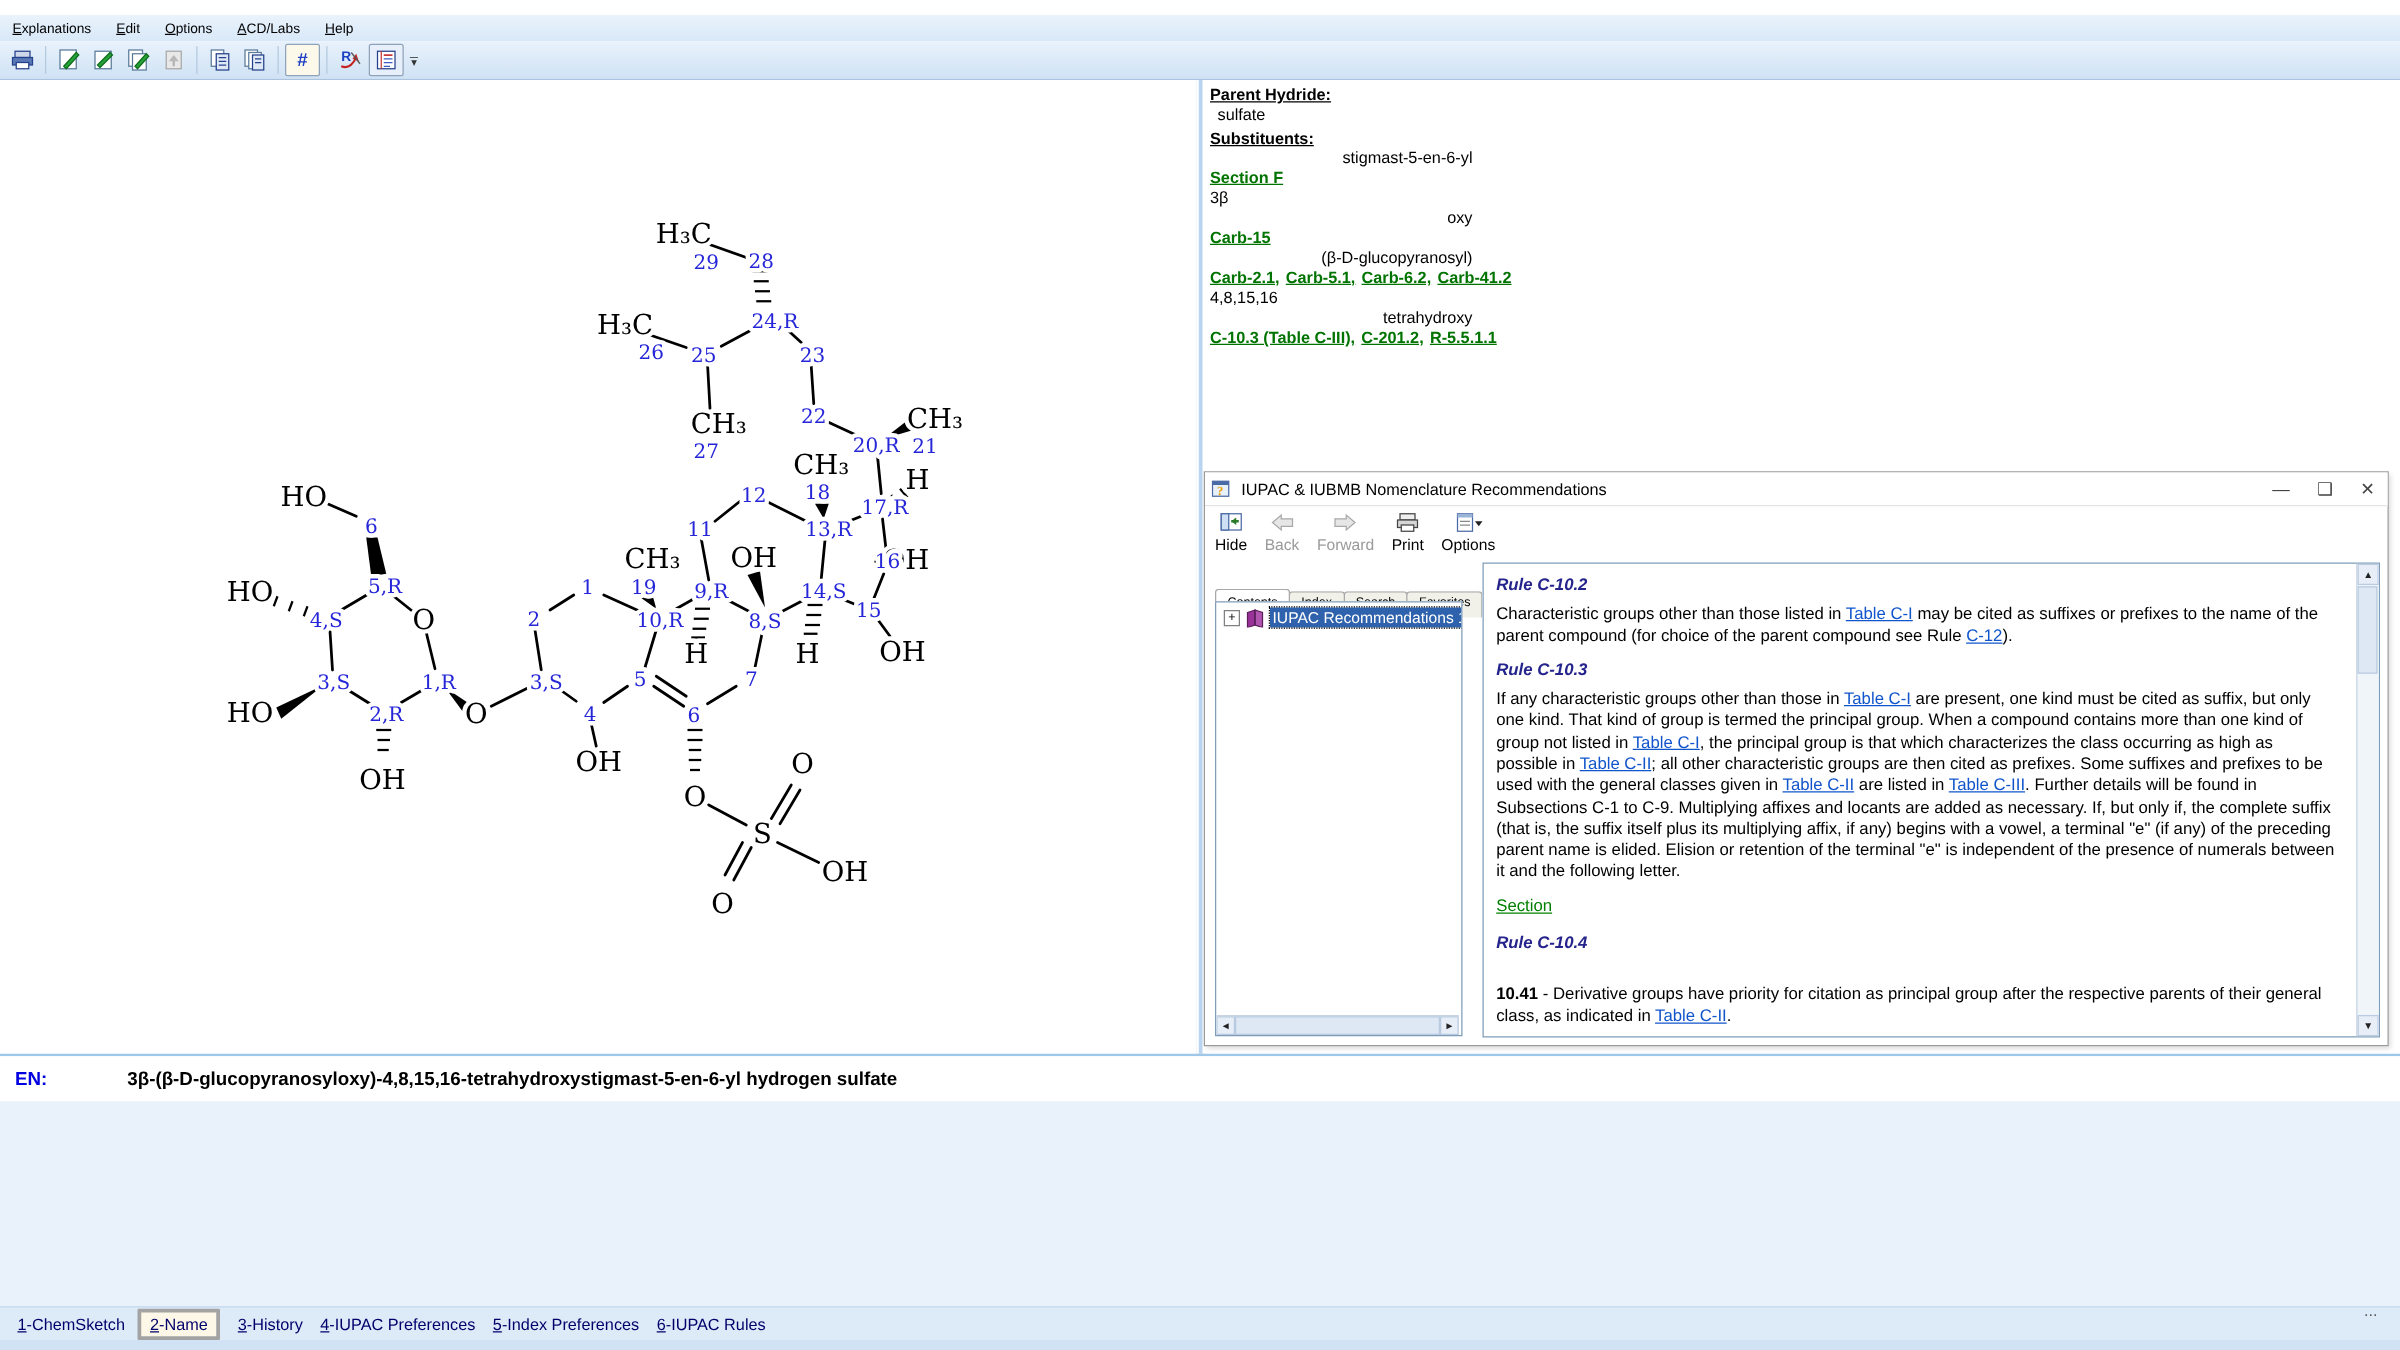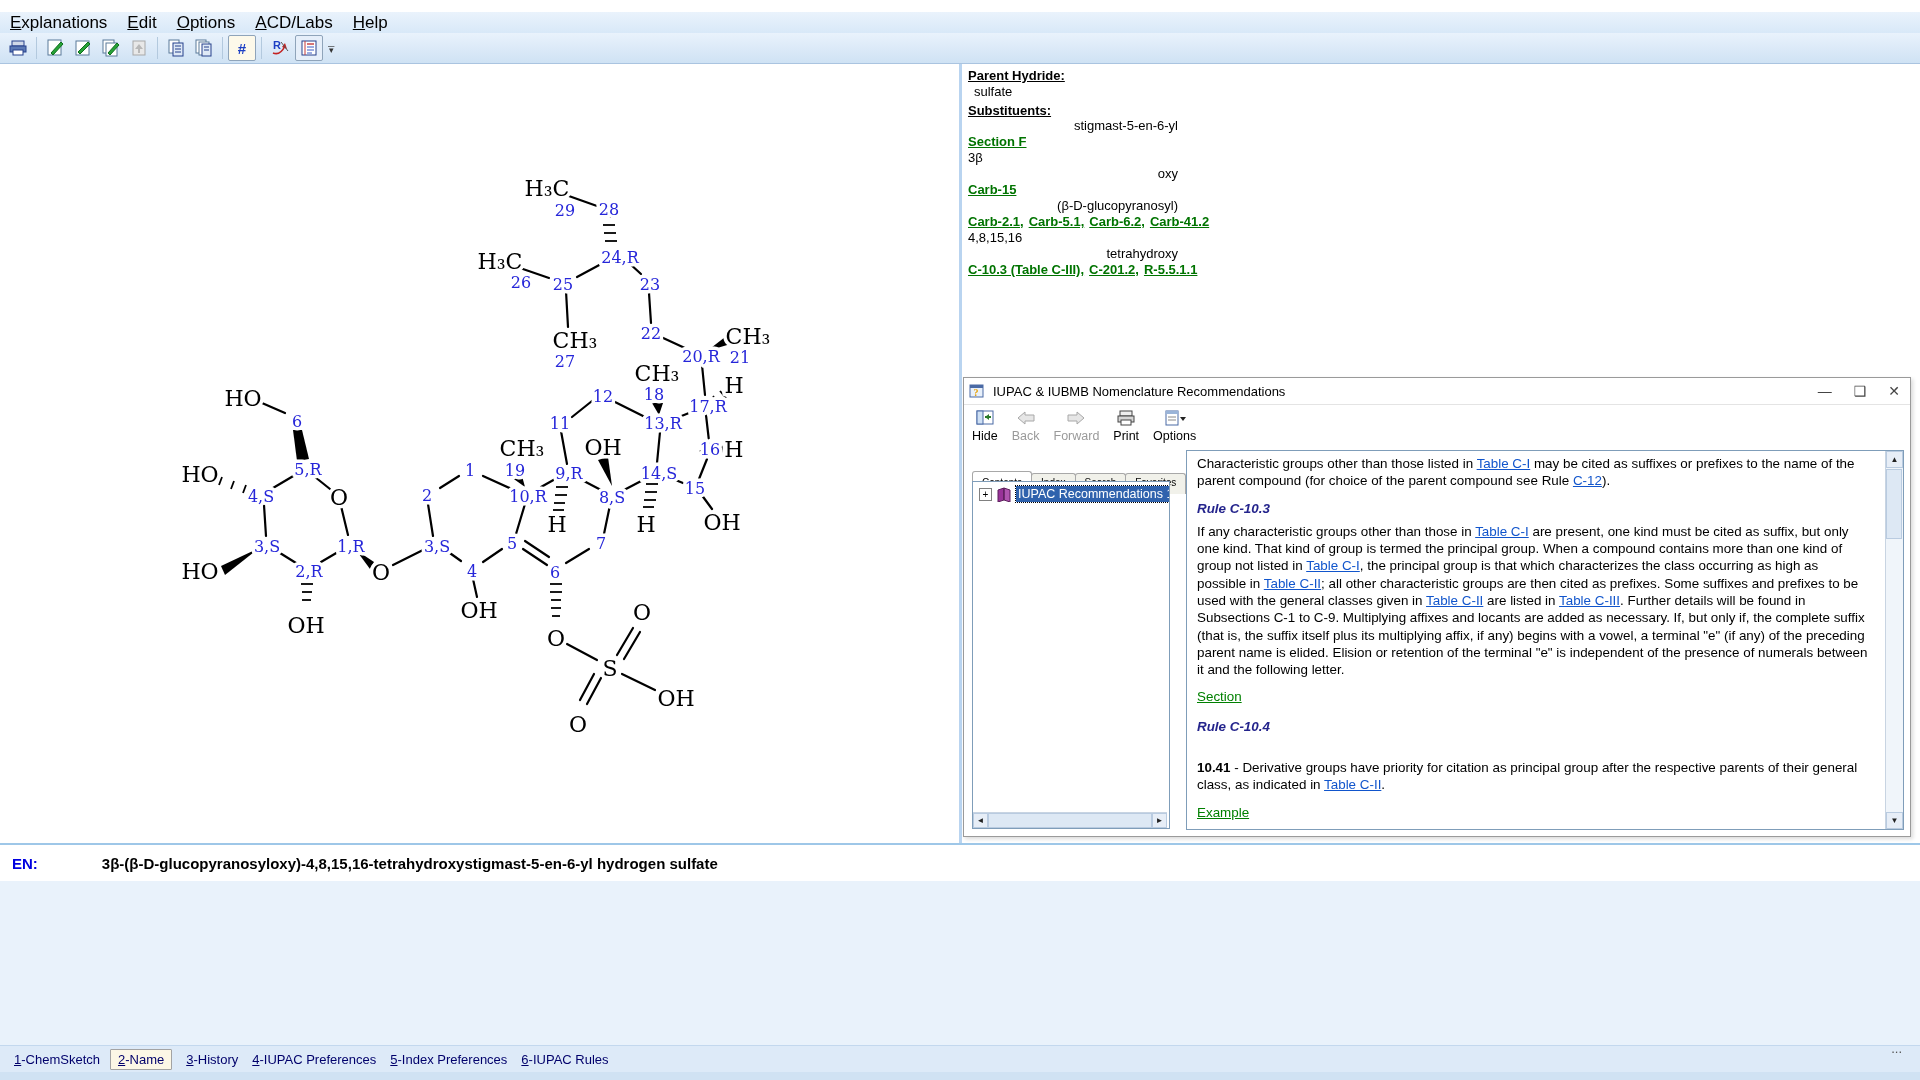--- a/index.html
+++ b/index.html
@@ -1,21 +1,21 @@
 <!DOCTYPE html>
 <html><head>
 <meta charset="utf-8">
 <style>
   html,body{margin:0;padding:0;background:#fff;}
   #app{position:relative;width:1920px;height:1080px;background:#fff;overflow:hidden;
        font-family:"Liberation Sans",sans-serif;color:#000;}
   
   #topwhite{position:absolute;left:0;top:0;width:1920px;height:12px;background:#fff;}
   #menubar{position:absolute;left:0;top:12px;width:1920px;height:21px;background:linear-gradient(#eaf3fc,#d8e8f8);
-           display:flex;align-items:center;font-size:17px;}
+           display:flex;align-items:center;font-size:11px;}
   .mi{padding:2px 10px;cursor:default;}
   .mi .u{text-decoration:underline;}
   #toolbar{position:absolute;left:0;top:33px;width:1920px;height:31px;background:linear-gradient(#e9f2fc,#cfe2f4);
            border-bottom:1px solid #aac4e0;display:flex;align-items:center;padding-left:4px;box-sizing:border-box;}
   .tbtn{width:26px;height:24px;display:flex;align-items:center;justify-content:center;margin:0 1px;}
   .tbtn.framed{border:1px solid #8fa4ba;background:#fdf9ea;border-radius:2px;}
   .tbtn.framed2{border:1px solid #8fa4ba;background:#e6effa;border-radius:2px;}
   .tsep{width:1px;height:22px;background:#b3c9de;margin:0 4px;}
   .hashtxt{color:#1c3fc4;font-weight:bold;font-size:15px;}
   .ovf{font-size:9px;color:#333;display:flex;flex-direction:column;align-items:center;line-height:4px;margin-left:4px;}
@@ -77,21 +77,21 @@
   #vdown{position:absolute;bottom:0;}
   
   #result-sep{position:absolute;left:0;top:843px;width:1920px;height:2px;background:#9ec7e8;}
   #result-bar{position:absolute;left:0;top:845px;width:1920px;height:36px;background:#fff;display:flex;align-items:center;font-size:15px;font-weight:bold;gap:36px;}
   #en-label{color:#0000e0;margin-left:12px;margin-right:28px;}
   #bottom-area{position:absolute;left:0;top:881px;width:1920px;height:199px;background:#e9f2fb;}
   #tabs-row{position:absolute;left:0;top:164px;width:1920px;height:27px;background:#ddeaf8;border-top:1px solid #c3d8ee;
             display:flex;align-items:center;font-size:13px;color:#00006b;}
   .btab{margin-left:14px;white-space:nowrap;}
   .btab .u{text-decoration:underline;}
-  .btab.active{background:#fcf7e6;border:1px solid #a3a3a3;padding:2px 7px;margin-left:10px;border-radius:1px;}
+  .btab.active{background:#fcf7e6;border:3px solid #a3a3a3;padding:2px 7px;margin-left:10px;border-radius:1px;}
   #bottom-strip{position:absolute;left:0;top:191px;width:1920px;height:8px;background:#d0e2f3;}
   #dots{position:absolute;right:18px;top:160px;color:#555;font-size:13px;}
 </style>
 </head>
 <body>
 
 <div id="app">
 
   <div id="topwhite"></div>
 
@@ -447,20 +447,21 @@
       </div>
       <div id="hw-hscroll">
         <span class="sbtn">◄</span>
         <span id="hthumb"></span>
         <span class="sbtn">►</span>
       </div>
     </div>
 
     <div id="hw-content">
       <div id="hw-text">
+        <div class="rh" style="margin-top:4px">Rule C-10.2</div>
         <p><span>Characteristic groups other than those listed in </span><span class="lnk">Table C-I</span><span> may be cited as suffixes or prefixes to the name of the parent compound (for choice of the parent compound see Rule </span><span class="lnk">C-12</span><span>).</span></p>
         <div class="rh">Rule C-10.3</div>
         <p><span>If any characteristic groups other than those in </span><span class="lnk">Table C-I</span><span> are present, one kind must be cited as suffix, but only one kind. That kind of group is termed the principal group. When a compound contains more than one kind of group not listed in </span><span class="lnk">Table C-I</span><span>, the principal group is that which characterizes the class occurring as high as possible in </span><span class="lnk">Table C-II</span><span>; all other characteristic groups are then cited as prefixes. Some suffixes and prefixes to be used with the general classes given in </span><span class="lnk">Table C-II</span><span> are listed in </span><span class="lnk">Table C-III</span><span>. Further details will be found in Subsections C-1 to C-9. Multiplying affixes and locants are added as necessary. If, but only if, the complete suffix (that is, the suffix itself plus its multiplying affix, if any) begins with a vowel, a terminal "e" (if any) of the preceding parent name is elided. Elision or retention of the terminal "e" is independent of the presence of numerals between it and the following letter.</span></p>
         <a class="exlnk">Section</a>
         <div class="rh">Rule C-10.4</div>
         <p style="margin-top:24px"><span class="b">10.41</span><span> - Derivative groups have priority for citation as principal group after the respective parents of their general class, as indicated in </span><span class="lnk">Table C-II</span><span>.</span></p>
         <a class="exlnk">Example</a>
         
       </div>
       <div id="hw-vscroll">

